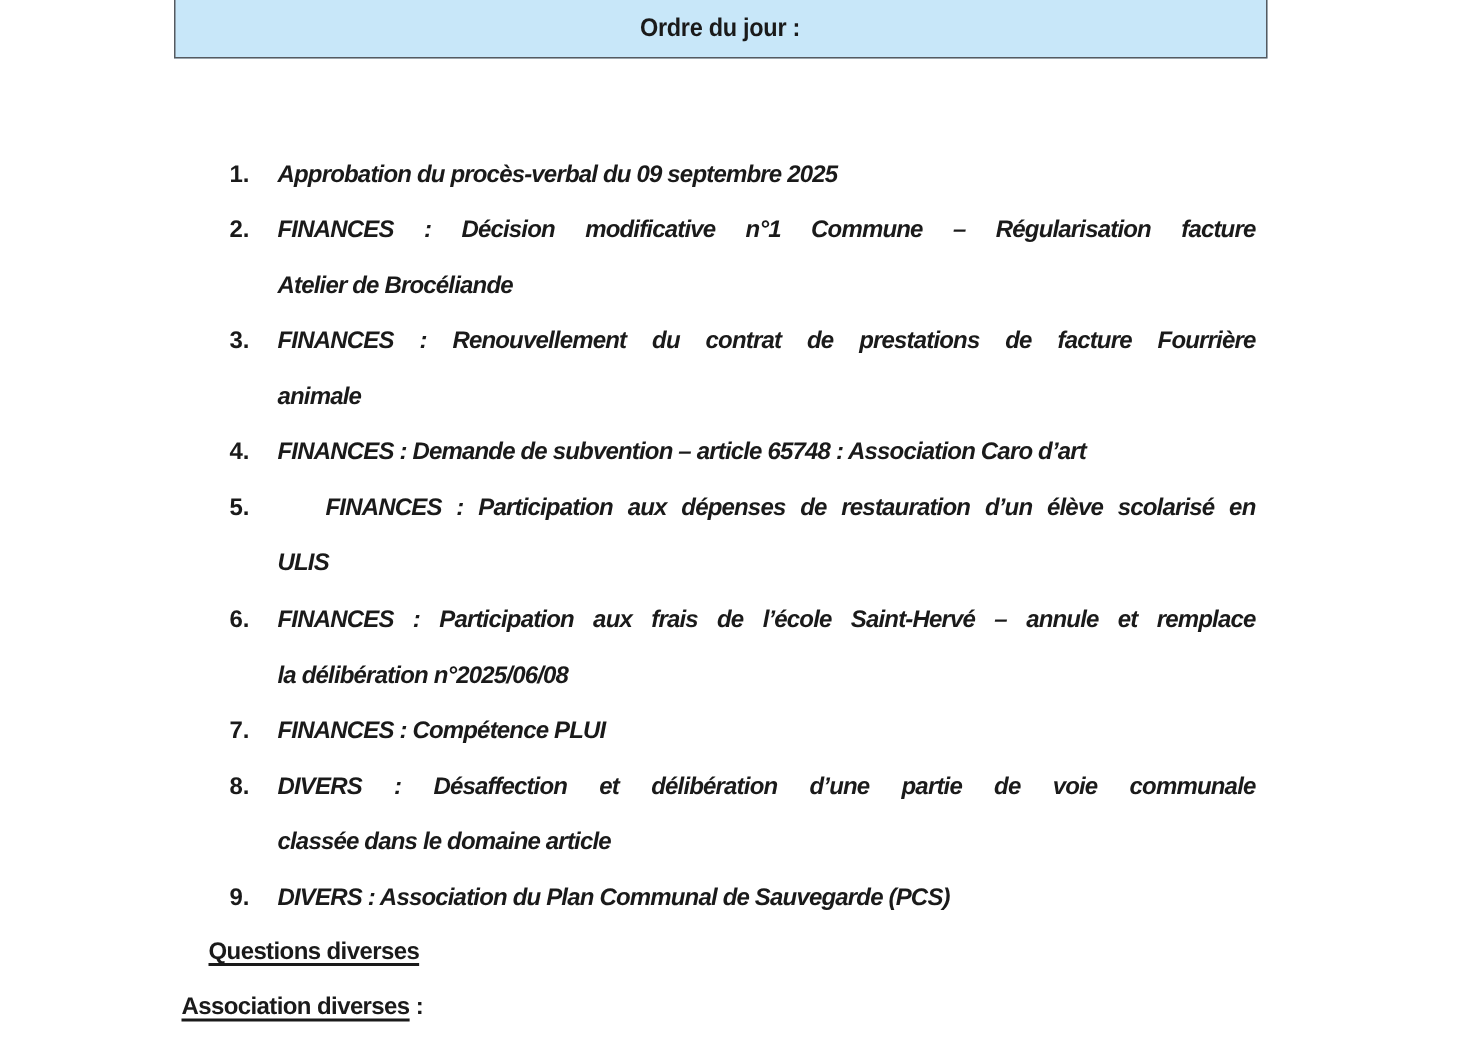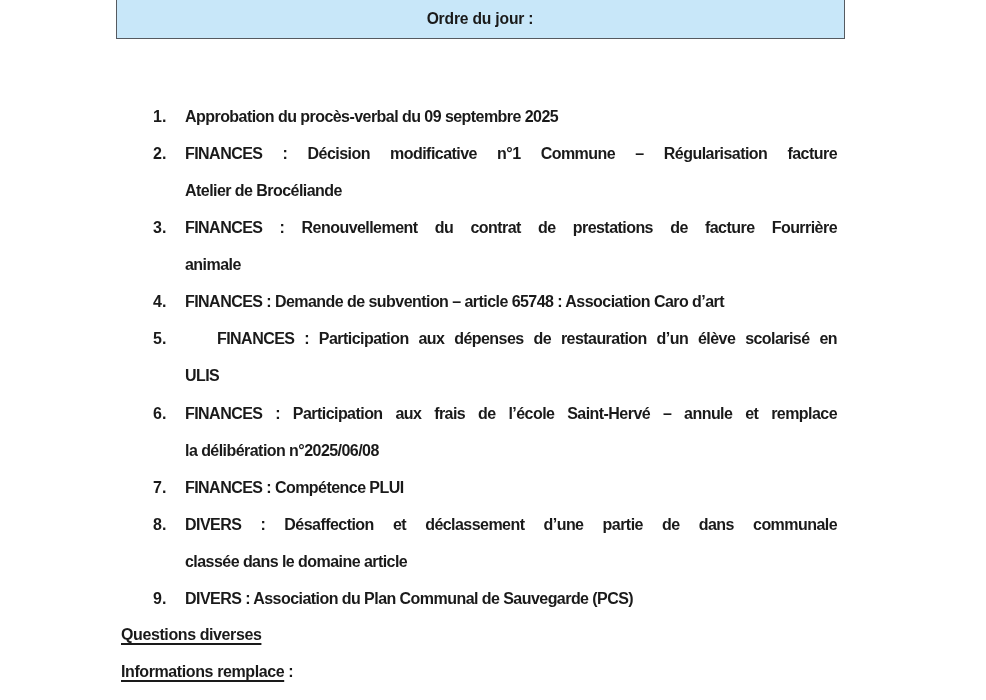--- a/index.html
+++ b/index.html
@@ -60,21 +60,21 @@
       left: 32px;
       right: 0;
       white-space: nowrap;
       transform-origin: left center;
     }
     .line.justify {
       text-align: justify;
       text-align-last: justify;
       white-space: normal;
     }
-    .cond { font-stretch: condensed; letter-spacing: -0.55px; }
+    .cond { font-stretch: condensed; letter-spacing: -0.55px; font-style: italic; }
     .section {
       position: absolute;
       left: 121px;
       font-weight: bold;
       font-size: 16px;
       line-height: 24px;
       letter-spacing: -0.4px;
     }
     .section .ul {
       text-decoration: underline;
@@ -125,29 +125,29 @@
     <span class="line cond" style="top:37px;">la délibération n°2025/06/08</span>
   </div>
 
   <div class="item" style="top:469px;">
     <span class="num">7.</span>
     <span class="line cond" style="top:0;">FINANCES : Compétence PLUI</span>
   </div>
 
   <div class="item" style="top:506px;">
     <span class="num">8.</span>
-    <span class="line justify cond" style="top:0;">DIVERS : Désaffection et déclassement d’une partie de dans communale</span>
+    <span class="line justify cond" style="top:0;">DIVERS : Désaffection et délibération d’une partie de voie communale</span>
     <span class="line cond" style="top:37px;">classée dans le domaine article</span>
   </div>
 
   <div class="item" style="top:580px;">
     <span class="num">9.</span>
     <span class="line cond" style="top:0;">DIVERS : Association du Plan Communal de Sauvegarde (PCS)</span>
   </div>
 </div>
 
-<div class="section" style="top:623px;">
+<div class="section" style="top:623px;margin-left:18px;">
   <span class="ul">Questions diverses</span><span></span>
 </div>
 
 <div class="section" style="top:660px;">
-  <span class="ul">Informations remplace</span><span> :</span>
+  <span class="ul">Association diverses</span><span> :</span>
 </div>
 
 </body></html>

